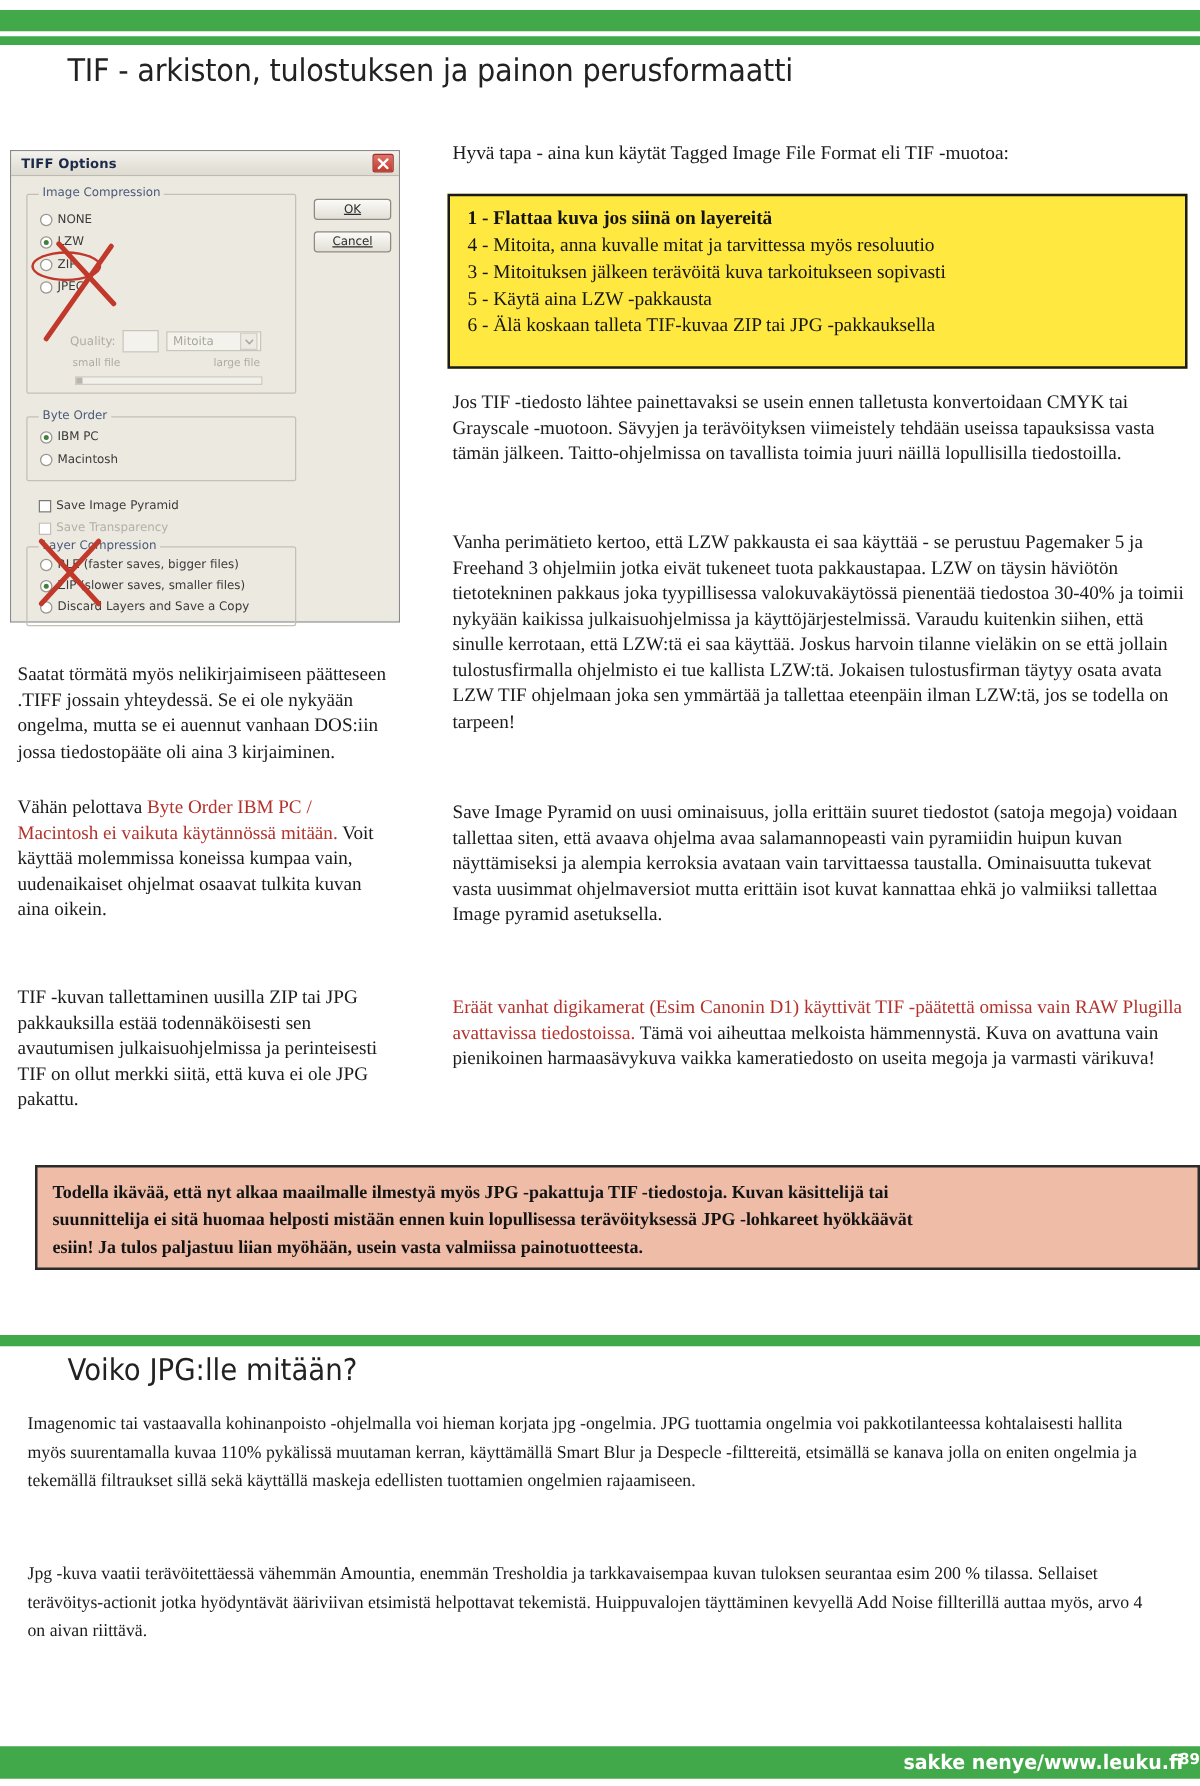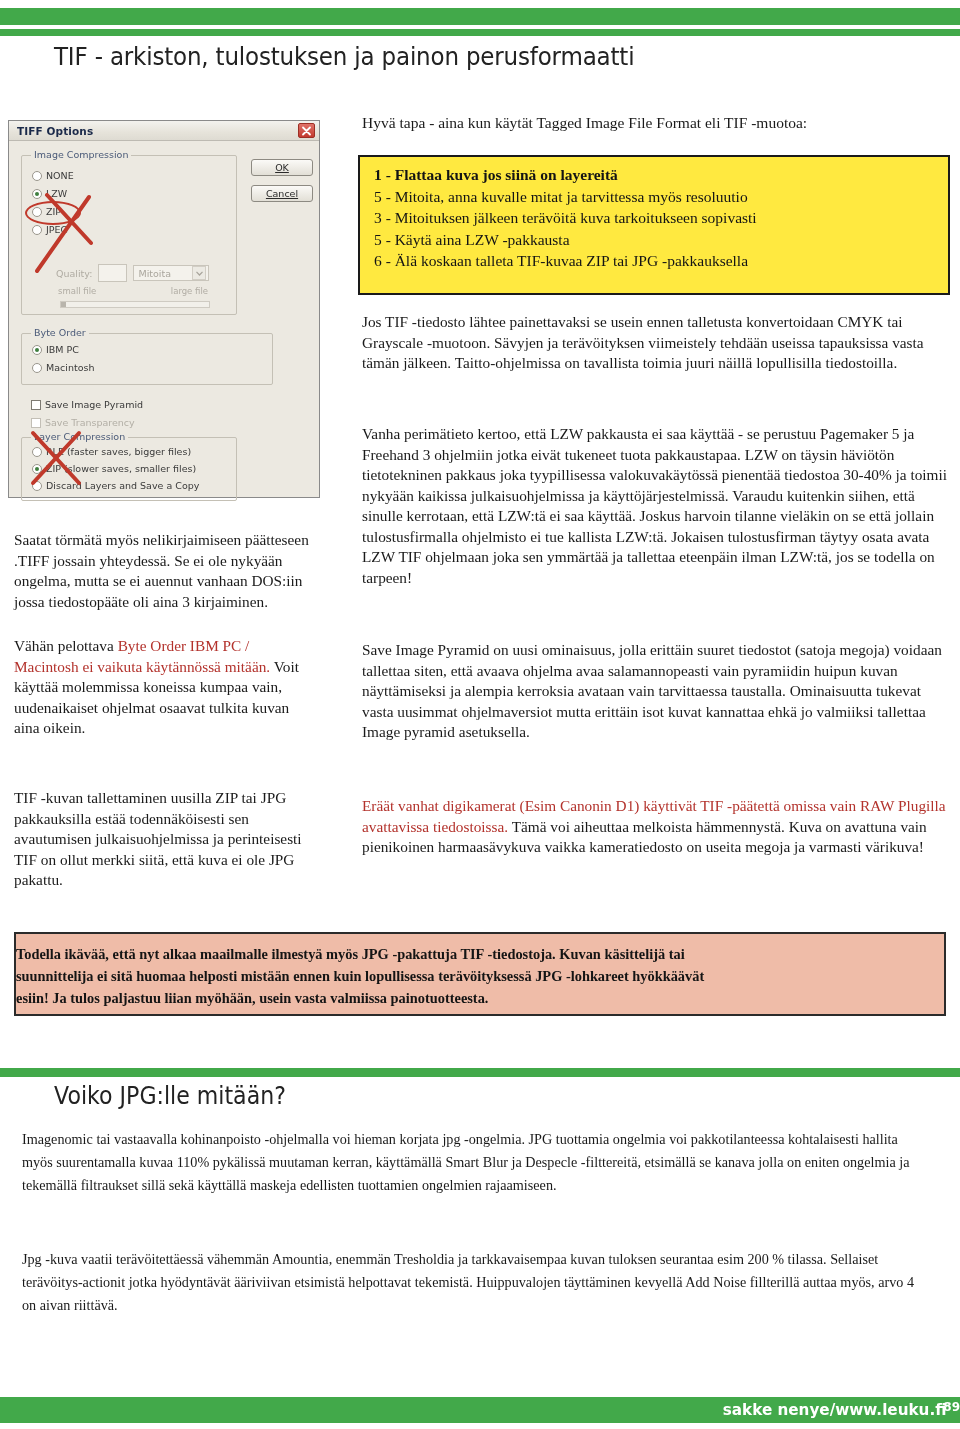--- a/index.html
+++ b/index.html
@@ -179,26 +179,26 @@
   .lpara {
     position: absolute; left: 14px; width: 300px;
     font-size: 15.3px; line-height: 20.5px; color:#1a1a1a;
   }
   #lpara-1 { top: 530px; }
   #lpara-2 { top: 636px; font-family: Liberation Serif, serif; }
   #lpara-3 { top: 788px; }
 
   
   #callout-box {
-    position:absolute; left: 14px; top: 932px;
+    position:absolute; left: 28px; top: 932px;
     width: 932px; height: 84px;
     background: #efbca8;
     border: 2px solid #2b2b2b;
     box-sizing: border-box;
-    padding: 9px 0;
+    padding: 9px 12px;
   }
   #callout-box .cline {
     font-size: 14.6px; line-height: 22px; font-weight: bold; color:#141414;
     white-space: nowrap;
     transform: scaleX(0.985); transform-origin: left center;
   }
 
   
   #sec2-bar { position:absolute; left:0; top:1068px; width:960px; height:9px; background:#42a94a; }
   #sec2-title {
@@ -284,21 +284,21 @@
         <span>large file</span>
       </div>
       <div id="slider-track">
         <div id="slider-thumb"></div>
       </div>
     </div>
 
     <div class="dlg-btn" id="btn-ok">OK</div>
     <div class="dlg-btn" id="btn-cancel">Cancel</div>
 
-    <div class="fieldset" style="left:12px; top:192px; width:252px; height:52px;">
+    <div class="fieldset" style="left:12px; top:192px; width:216px; height:52px;">
       <div class="legend">Byte Order</div>
       <div class="radio-row" style="left:10px; top:10px;">
         <span class="radio on"></span>
         <span>IBM PC</span>
       </div>
       <div class="radio-row" style="left:10px; top:28px;">
         <span class="radio"></span>
         <span>Macintosh</span>
       </div>
     </div>
@@ -338,21 +338,21 @@
       <path d="M52 4 L6 54" stroke="#c0392b" stroke-width="4" fill="none" stroke-linecap="round"></path>
     </svg>
 
   </div>
 </div>
 
 <div id="intro-line">Hyvä tapa - aina kun käytät Tagged Image File Format eli TIF -muotoa:</div>
 
 <div id="yellow-box">
   <div class="yline bold">1 - Flattaa kuva jos siinä on layereitä</div>
-  <div class="yline">5 - Mitoita, anna kuvalle mitat ja tarvittessa myös resoluutio</div>
+  <div class="yline">4 - Mitoita, anna kuvalle mitat ja tarvittessa myös resoluutio</div>
   <div class="yline">3 - Mitoituksen jälkeen terävöitä kuva tarkoitukseen sopivasti</div>
   <div class="yline">5 - Käytä aina LZW -pakkausta</div>
   <div class="yline">6 - Älä koskaan talleta TIF-kuvaa ZIP tai JPG -pakkauksella</div>
 </div>
 
 <div class="rpara" id="rpara-1">Jos TIF -tiedosto lähtee painettavaksi se usein ennen talletusta konvertoidaan CMYK tai Grayscale -muotoon. Sävyjen ja terävöityksen viimeistely tehdään useissa tapauksissa vasta tämän jälkeen. Taitto-ohjelmissa on tavallista toimia juuri näillä lopullisilla tiedostoilla.</div>
 <div class="rpara" id="rpara-2">Vanha perimätieto kertoo, että LZW pakkausta ei saa käyttää - se perustuu Pagemaker 5 ja Freehand 3 ohjelmiin jotka eivät tukeneet tuota pakkaustapaa. LZW on täysin häviötön tietotekninen pakkaus joka tyypillisessa valokuvakäytössä pienentää tiedostoa 30-40% ja toimii nykyään kaikissa julkaisuohjelmissa ja käyttöjärjestelmissä. Varaudu kuitenkin siihen, että sinulle kerrotaan, että LZW:tä ei saa käyttää. Joskus harvoin tilanne vieläkin on se että jollain tulostusfirmalla ohjelmisto ei tue kallista LZW:tä. Jokaisen tulostusfirman täytyy osata avata LZW TIF ohjelmaan joka sen ymmärtää ja tallettaa eteenpäin ilman LZW:tä, jos se todella on tarpeen!</div>
 <div class="rpara" id="rpara-3">Save Image Pyramid on uusi ominaisuus, jolla erittäin suuret tiedostot (satoja megoja) voidaan tallettaa siten, että avaava ohjelma avaa salamannopeasti vain pyramiidin huipun kuvan näyttämiseksi ja alempia kerroksia avataan vain tarvittaessa taustalla. Ominaisuutta tukevat vasta uusimmat ohjelmaversiot mutta erittäin isot kuvat kannattaa ehkä jo valmiiksi tallettaa Image pyramid asetuksella.</div>
 <div class="rpara" id="rpara-4"><span class="red-text">Eräät vanhat digikamerat (Esim Canonin  D1) käyttivät TIF -päätettä omissa vain RAW Plugilla avattavissa tiedostoissa.</span><span> Tämä voi aiheuttaa melkoista hämmennystä. Kuva on avattuna vain pienikoinen harmaasävykuva vaikka kameratiedosto on useita megoja ja varmasti värikuva!</span></div>
 

